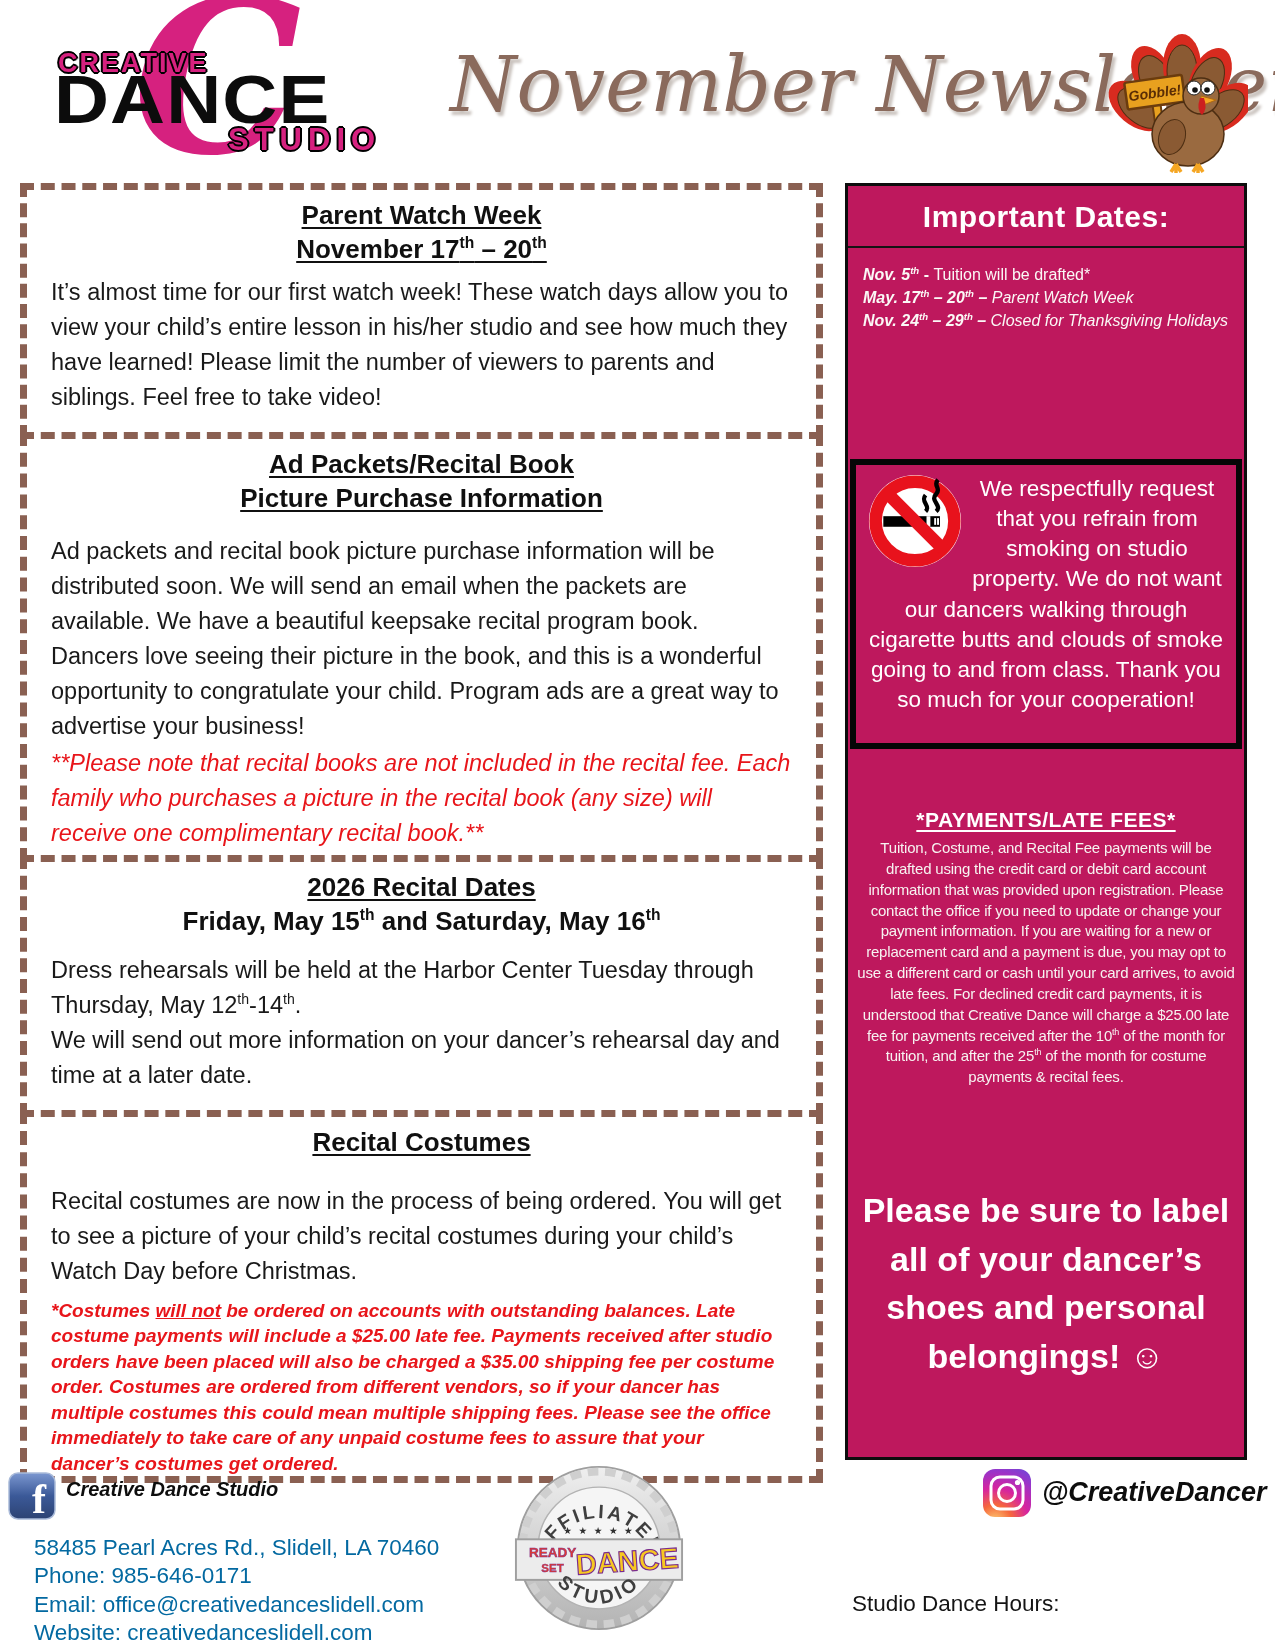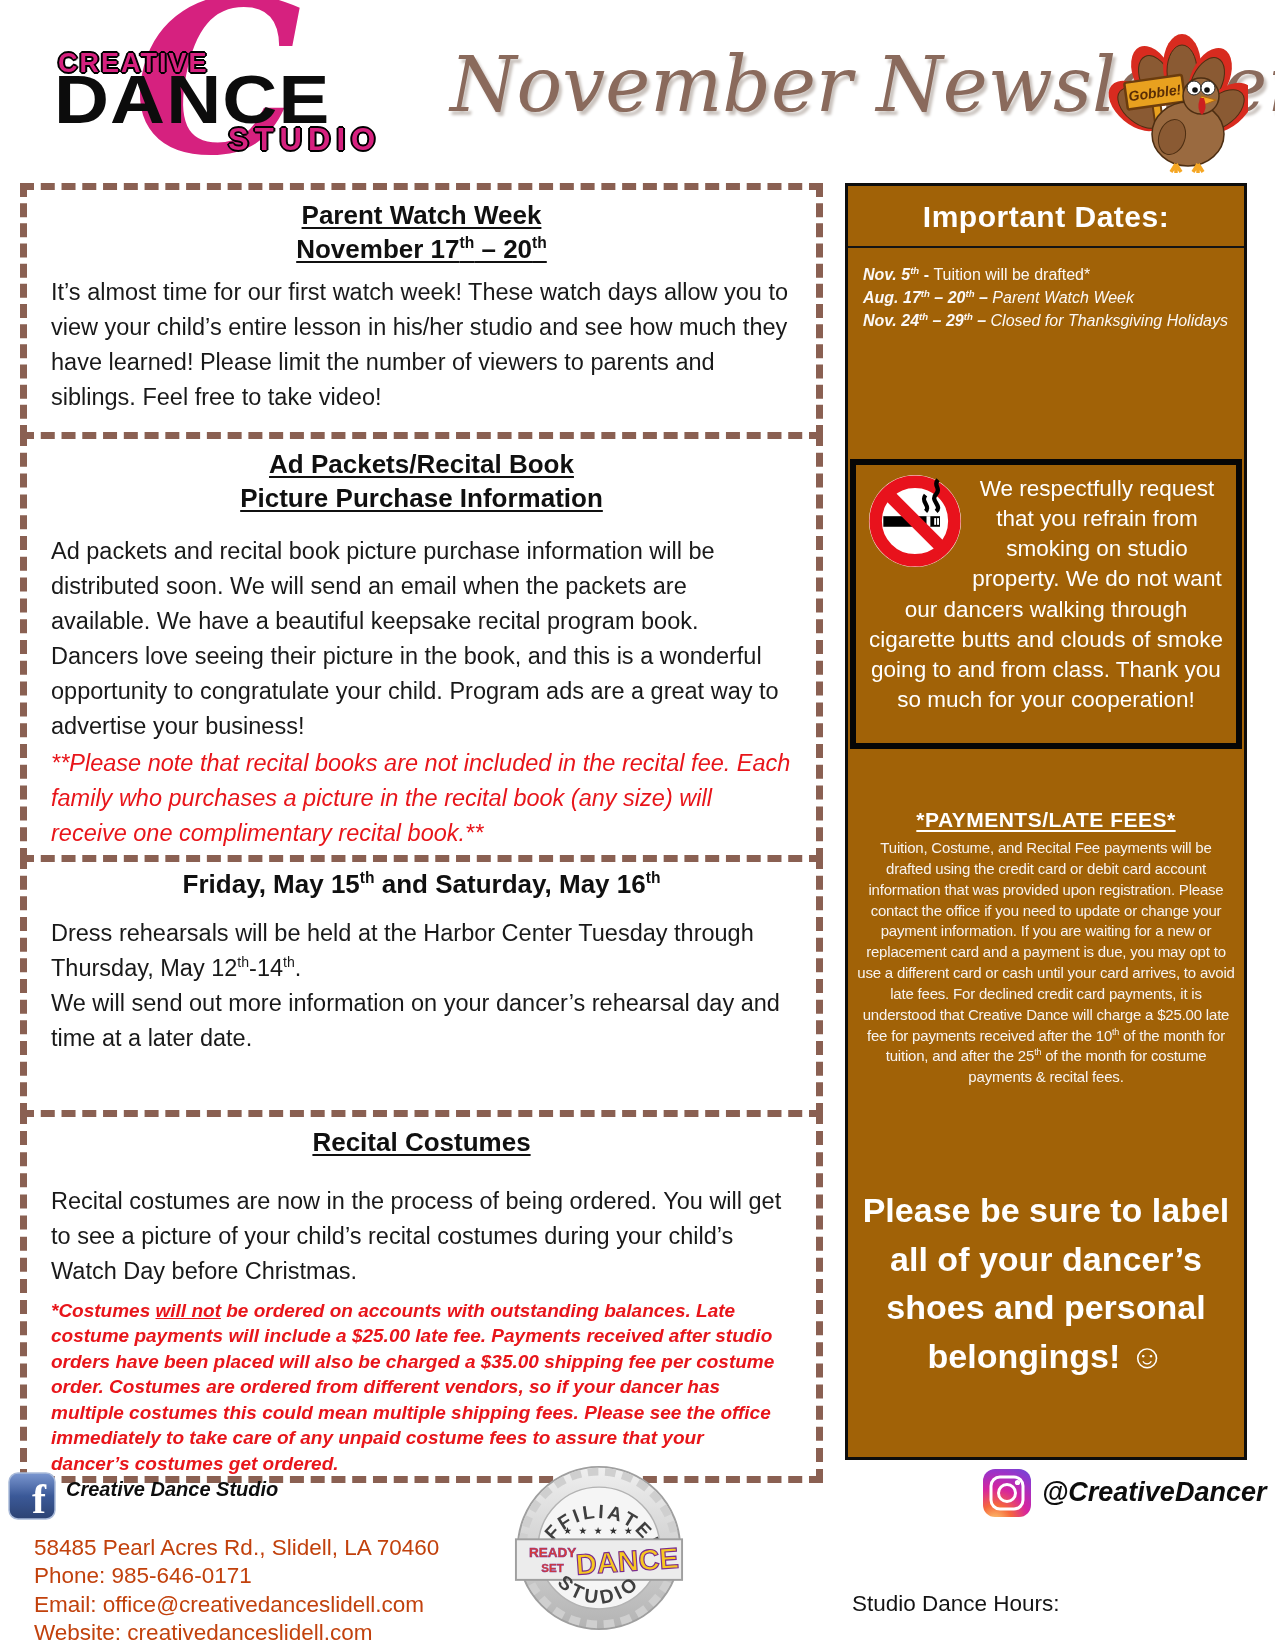--- a/index.html
+++ b/index.html
@@ -39,41 +39,41 @@
   .mt20{margin-top:20px;}
   .mt16{margin-top:16px;}
   .mt26{margin-top:26px;}
   .m0{margin:0;}
   .note-red{margin:2px 0 0;font-size:23.5px;line-height:1.49;color:#e8151a;font-style:italic;}
   .note-red-sm{margin:9px 6px 0 0;font-size:19px;line-height:1.34;color:#e8151a;
     font-style:italic;font-weight:bold;}
 
   
   .panel{position:absolute;left:845px;top:183px;width:402px;height:1277px;box-sizing:border-box;
-    background:#a16207;border:3px solid #0d0d0d;}
+    background:#be185d;border:3px solid #0d0d0d;}
   .panel-title{font-size:30px;font-weight:bold;color:#ffffff;text-align:center;
     padding:14px 0 12px;border-bottom:2px solid #141414;letter-spacing:.5px;}
   .dates{padding:15px 15px 0;font-size:16px;color:#fbf8f6;line-height:1.45;}
   .dates p{margin:0;}
   .smoke-box{position:absolute;top:273px;left:2px;right:2px;height:290px;box-sizing:border-box;
     border:6px solid #060606;padding:5px 9px;}
   .nosmoke{float:left;width:96px;height:96px;margin:3px 8px 4px 2px;}
   .smoke-text{font-size:22.5px;color:#ffffff;line-height:1.34;text-align:center;margin:4px 4px 0;}
   .payments{position:absolute;top:622px;left:9px;right:9px;}
   .payments h4{margin:0 0 6px;font-size:21px;font-weight:bold;color:#ffffff;text-align:center;
     text-decoration:underline;text-underline-offset:3px;letter-spacing:.5px;}
   .payments p{margin:0;font-size:15px;color:#f7f3f1;text-align:center;line-height:1.39;letter-spacing:-.2px;}
   .label-msg{position:absolute;top:1000px;left:14px;right:14px;font-size:34px;font-weight:bold;
     color:#ffffff;text-align:center;line-height:1.43;}
 
   
   .fb-icon{position:absolute;left:8px;top:1472px;}
   .fb-label{position:absolute;left:66px;top:1478px;font-size:20px;font-weight:bold;
     font-style:italic;color:#0d0d0d;}
-  .address{position:absolute;left:34px;top:1534px;font-size:22.5px;line-height:1.26;color:#c2410c;}
+  .address{position:absolute;left:34px;top:1534px;font-size:22.5px;line-height:1.26;color:#0369a1;}
   .badge{position:absolute;left:514px;top:1462px;}
   .ig-icon{position:absolute;left:982px;top:1468px;}
   .ig-label{position:absolute;left:1042px;top:1477px;font-size:27px;font-weight:bold;
     font-style:italic;color:#0d0d0d;}
   .hours{position:absolute;left:852px;top:1532px;font-size:22.5px;line-height:1.28;color:#141414;white-space:pre-wrap;}
 </style>
 </head>
 <body>
 
 <div class="logo">
@@ -127,38 +127,39 @@
   </section>
 
   <section class="dash-box" style="min-height:430px">
     <h2 class="sec-h">Ad Packets/Recital Book</h2>
     <h3 class="sec-sub u-line"><span>Picture Purchase Information</span></h3>
     <p class="body-text mt20">Ad packets and recital book picture purchase information will be distributed soon. We will send an email when the packets are available. We have a beautiful keepsake recital program book. Dancers love seeing their picture in the book, and this is a wonderful opportunity to congratulate your child. Program ads are a great way to advertise your business!</p>
     <p class="note-red">**Please note that recital books are not included in the recital fee. Each family who purchases a picture in the recital book (any size) will receive one complimentary recital book.**</p>
   </section>
 
   <section class="dash-box" style="min-height:262px">
+    <h2 class="sec-h">2026 Recital Dates</h2>
     <h3 class="sec-sub"><span>Friday, May 15</span><sup>th</sup><span> and Saturday, May 16</span><sup>th</sup></h3>
     <p class="body-text mt16"><span>Dress rehearsals will be held at the Harbor Center Tuesday through Thursday, May 12</span><sup>th</sup><span>-14</span><sup>th</sup><span>.</span></p>
     <p class="body-text m0">We will send out more information on your dancer’s rehearsal day and time at a later date.</p>
   </section>
 
   <section class="dash-box" style="min-height:354px">
     <h2 class="sec-h">Recital Costumes</h2>
     <p class="body-text mt26">Recital costumes are now in the process of being ordered. You will get to see a picture of your child’s recital costumes during your child’s Watch Day before Christmas.</p>
     <p class="note-red-sm"><span> *Costumes </span><span style="text-decoration: underline;">will not</span><span> be ordered on accounts with outstanding balances. Late costume payments will include a $25.00 late fee. Payments received after studio orders have been placed will also be charged a $35.00 shipping fee per costume order. Costumes are ordered from different vendors, so if your dancer has multiple costumes this could mean multiple shipping fees. Please see the office immediately to take care of any unpaid costume fees to assure that your dancer’s costumes get ordered.</span></p>
   </section>
 
 </div>
 
 <div class="panel">
   <div class="panel-title">Important Dates:</div>
   <div class="dates">
     <p><span style="font-weight: bold; font-style: italic;">Nov. 5</span><sup style="font-weight: bold; font-style: italic;">th</sup><span style="font-weight: bold;"> - </span><span>Tuition will be drafted*</span></p>
-    <p><span style="font-weight: bold; font-style: italic;">Aug. 17</span><sup style="font-weight: bold; font-style: italic;">th</sup><span style="font-weight: bold; font-style: italic;"> – 20</span><sup style="font-weight: bold; font-style: italic;">th</sup><span style="font-weight: bold; font-style: italic;"> – </span><span style="font-style: italic;">Parent Watch Week</span></p>
+    <p><span style="font-weight: bold; font-style: italic;">May. 17</span><sup style="font-weight: bold; font-style: italic;">th</sup><span style="font-weight: bold; font-style: italic;"> – 20</span><sup style="font-weight: bold; font-style: italic;">th</sup><span style="font-weight: bold; font-style: italic;"> – </span><span style="font-style: italic;">Parent Watch Week</span></p>
     <p><span style="font-weight: bold; font-style: italic;">Nov. 24</span><sup style="font-weight: bold; font-style: italic;">th</sup><span style="font-weight: bold; font-style: italic;"> – 29</span><sup style="font-weight: bold; font-style: italic;">th</sup><span style="font-weight: bold; font-style: italic;"> – </span><span style="font-style: italic;">Closed for Thanksgiving Holidays</span></p>
   </div>
 
   <div class="smoke-box">
     <svg class="nosmoke" viewBox="-50 -50 100 100">
       <circle r="48" fill="#ffffff"></circle>
       <circle r="41" fill="#ffffff" stroke="#e8121c" stroke-width="13"></circle>
       <rect x="-33" y="-5" width="59" height="11" fill="#000"></rect>
       <rect x="12" y="-5" width="4" height="11" fill="#fff"></rect>
       <rect x="20" y="-3" width="2" height="7" fill="#fff"></rect>

